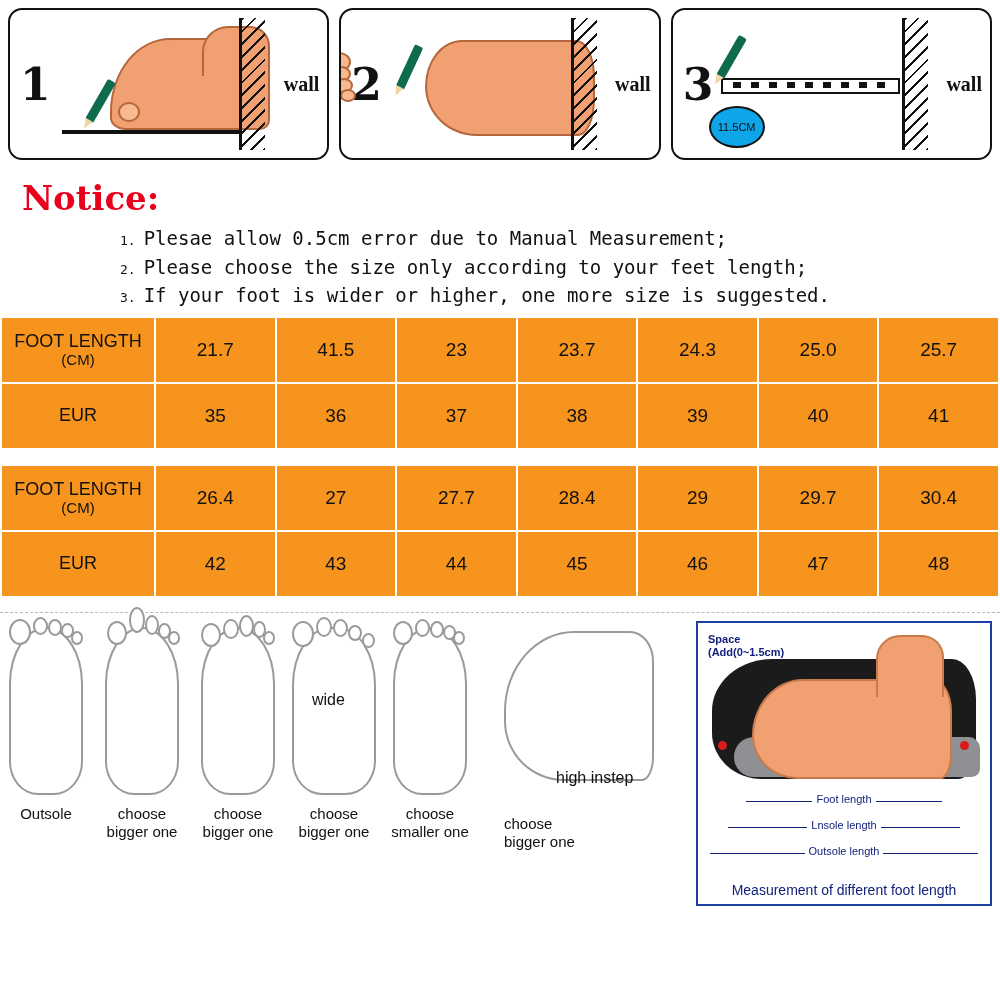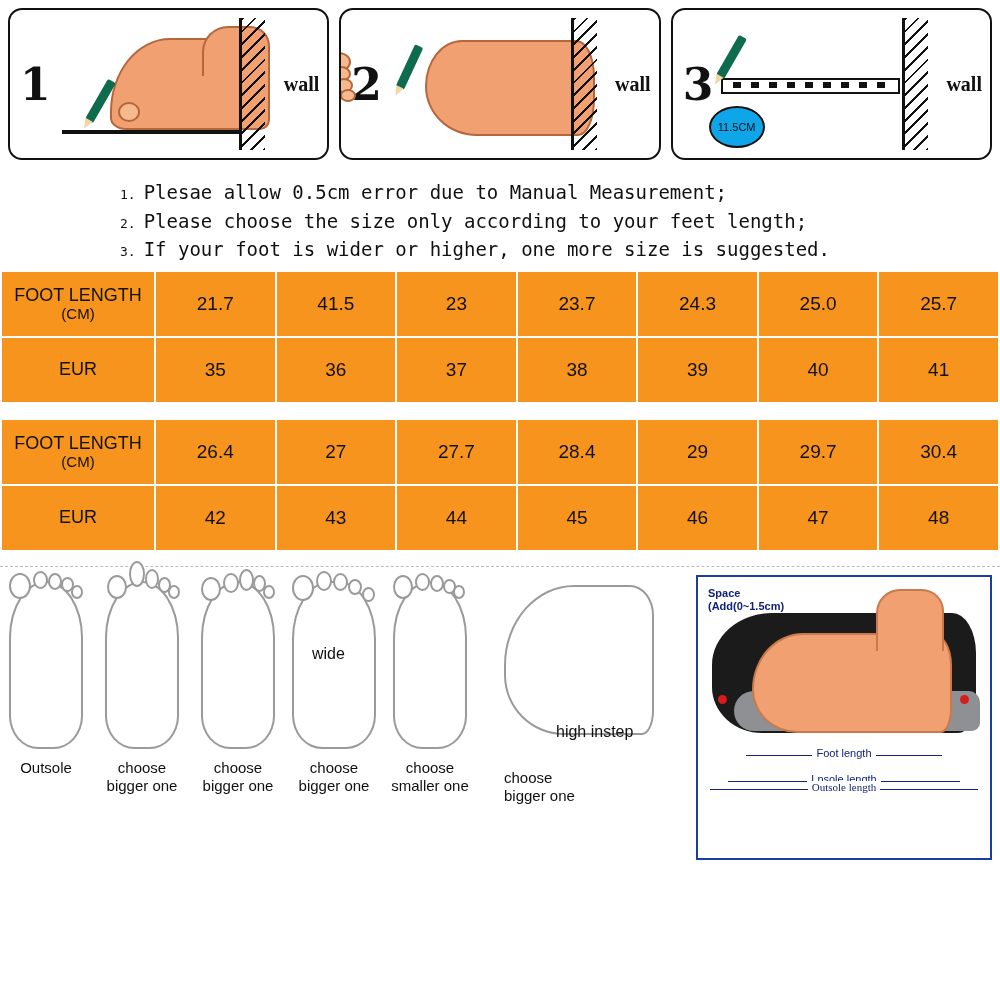--- a/index.html
+++ b/index.html
@@ -383,20 +383,21 @@
     <span class="ruler"></span>
     <span class="ruler-dots"></span>
     <span class="pencil" style="left:54px;top:24px;transform:rotate(30deg);"></span>
     <span class="measure-bubble">11.5CM</span>
     <span class="hatch-wall"></span>
     <span class="step-wall-label">wall</span>
   </div>
 </div>
 
 <div class="notice-block">
+  <div class="notice-title">Notice:</div>
   <ul class="notice-list">
     <li>
       <span class="idx">1.</span>
       <span>Plesae allow 0.5cm error due to Manual Measurement;</span>
     </li>
     <li>
       <span class="idx">2.</span>
       <span>Please choose the size only according to your feet length;</span>
     </li>
     <li>
@@ -544,19 +545,20 @@
     <span class="mb-dot" style="left:262px;top:118px;"></span>
 
     <div class="mb-dim" style="left:48px;right:48px;top:170px;height:16px;">
       <span class="bar"></span>
       <span style="background:#fff;padding:0 4px;position:relative;">Foot length</span>
     </div>
     <div class="mb-dim" style="left:30px;right:30px;top:196px;height:16px;">
       <span class="bar"></span>
       <span style="background:#fff;padding:0 4px;position:relative;">Lnsole length</span>
     </div>
-    <div class="mb-dim" style="left:12px;right:12px;top:204px;height:16px;font-family:Liberation Serif, serif;">
+    <div class="mb-dim" style="left:12px;right:12px;top:222px;height:16px;">
       <span class="bar"></span>
       <span style="background:#fff;padding:0 4px;position:relative;">Outsole length</span>
     </div>
 
+    <div class="mb-title">Measurement of different foot length</div>
   </div>
 </div>
 
 </body></html>

